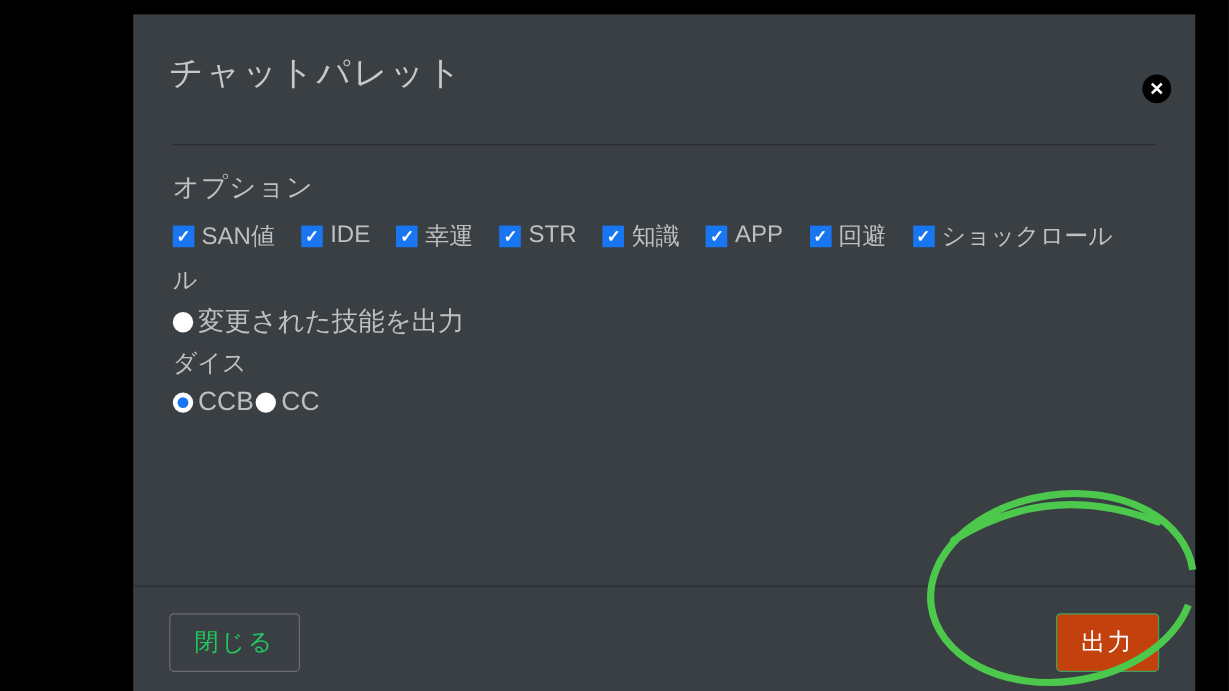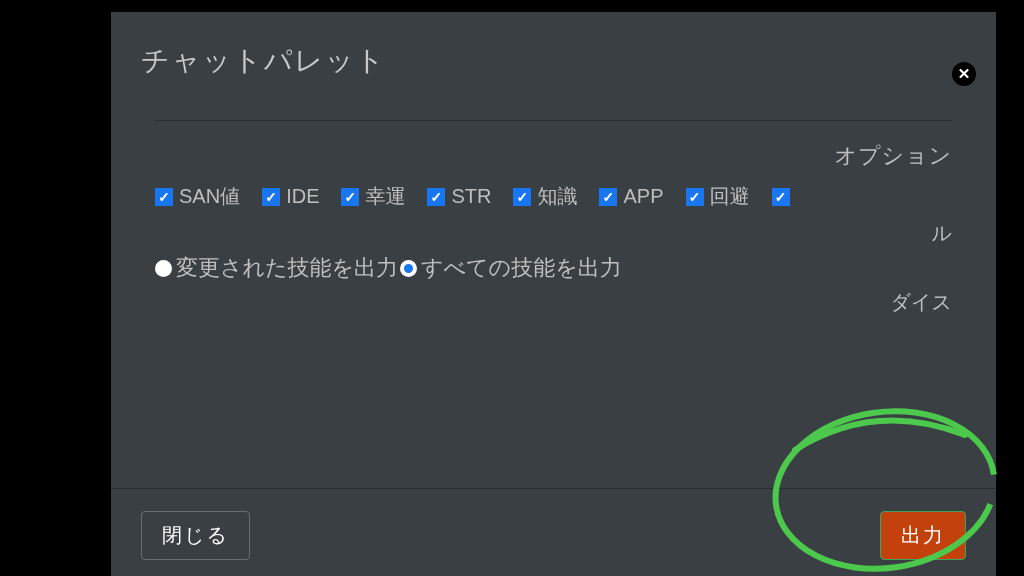--- a/index.html
+++ b/index.html
@@ -43,23 +43,22 @@
       display: flex;
       align-items: center;
       justify-content: center;
       cursor: pointer;
       color: #fff;
       font-size: 15px;
       font-weight: bold;
     }
     .modal-body {
       flex: 1;
-      padding: 0 44px;
+      padding: 0 33px;
       color: #bfbfbf;
-      text-align: right;
     }
     .body-inner {
       border-top: 1px solid #2a2e32;
       padding-top: 20px;
     }
     .section-title {
       font-size: 22px;
       font-weight: 400;
       margin-bottom: 12px;
       letter-spacing: 1px;
@@ -140,21 +139,21 @@
     .btn {
       padding: 10px 20px;
       font-size: 20px;
       border-radius: 4px;
       cursor: pointer;
       letter-spacing: 2px;
     }
     .btn-close {
       background: transparent;
       border: 1px solid #6a6e72;
-      color: #ffffff;
+      color: #22c55e;
     }
     .btn-output {
       background: #c2410c;
       border: 1px solid #3ea35d;
       color: #fff;
     }
     .annotation {
       position: absolute;
       pointer-events: none;
     }
@@ -197,36 +196,43 @@
         <label class="check-item">
           <span class="checkbox">✓</span>
           <span>APP</span>
         </label>
         <label class="check-item">
           <span class="checkbox">✓</span>
           <span>回避</span>
         </label>
         <label class="check-item">
           <span class="checkbox">✓</span>
+          <span>ショックロール</span>
         </label>
       </div>
       <div class="wrap-label">ル</div>
 
       <div class="radio-row">
         <label class="radio-item">
           <span class="radio"></span>
           <span>変更された技能を出力</span>
         </label>
+      </div>
+
+      <div class="sub-label">ダイス</div>
+      <div class="radio-row">
         <label class="radio-item">
           <span class="radio selected"></span>
-          <span>すべての技能を出力</span>
+          <span>CCB</span>
+        </label>
+        <label class="radio-item">
+          <span class="radio"></span>
+          <span>CC</span>
         </label>
       </div>
-
-      <div class="sub-label">ダイス</div>
     </div>
   </div>
 
   <div class="modal-footer">
     <button class="btn btn-close">閉じる</button>
     <button class="btn btn-output">出力</button>
   </div>
 </div>
 
 <div class="annotation" style="left:755px; top:390px;">

